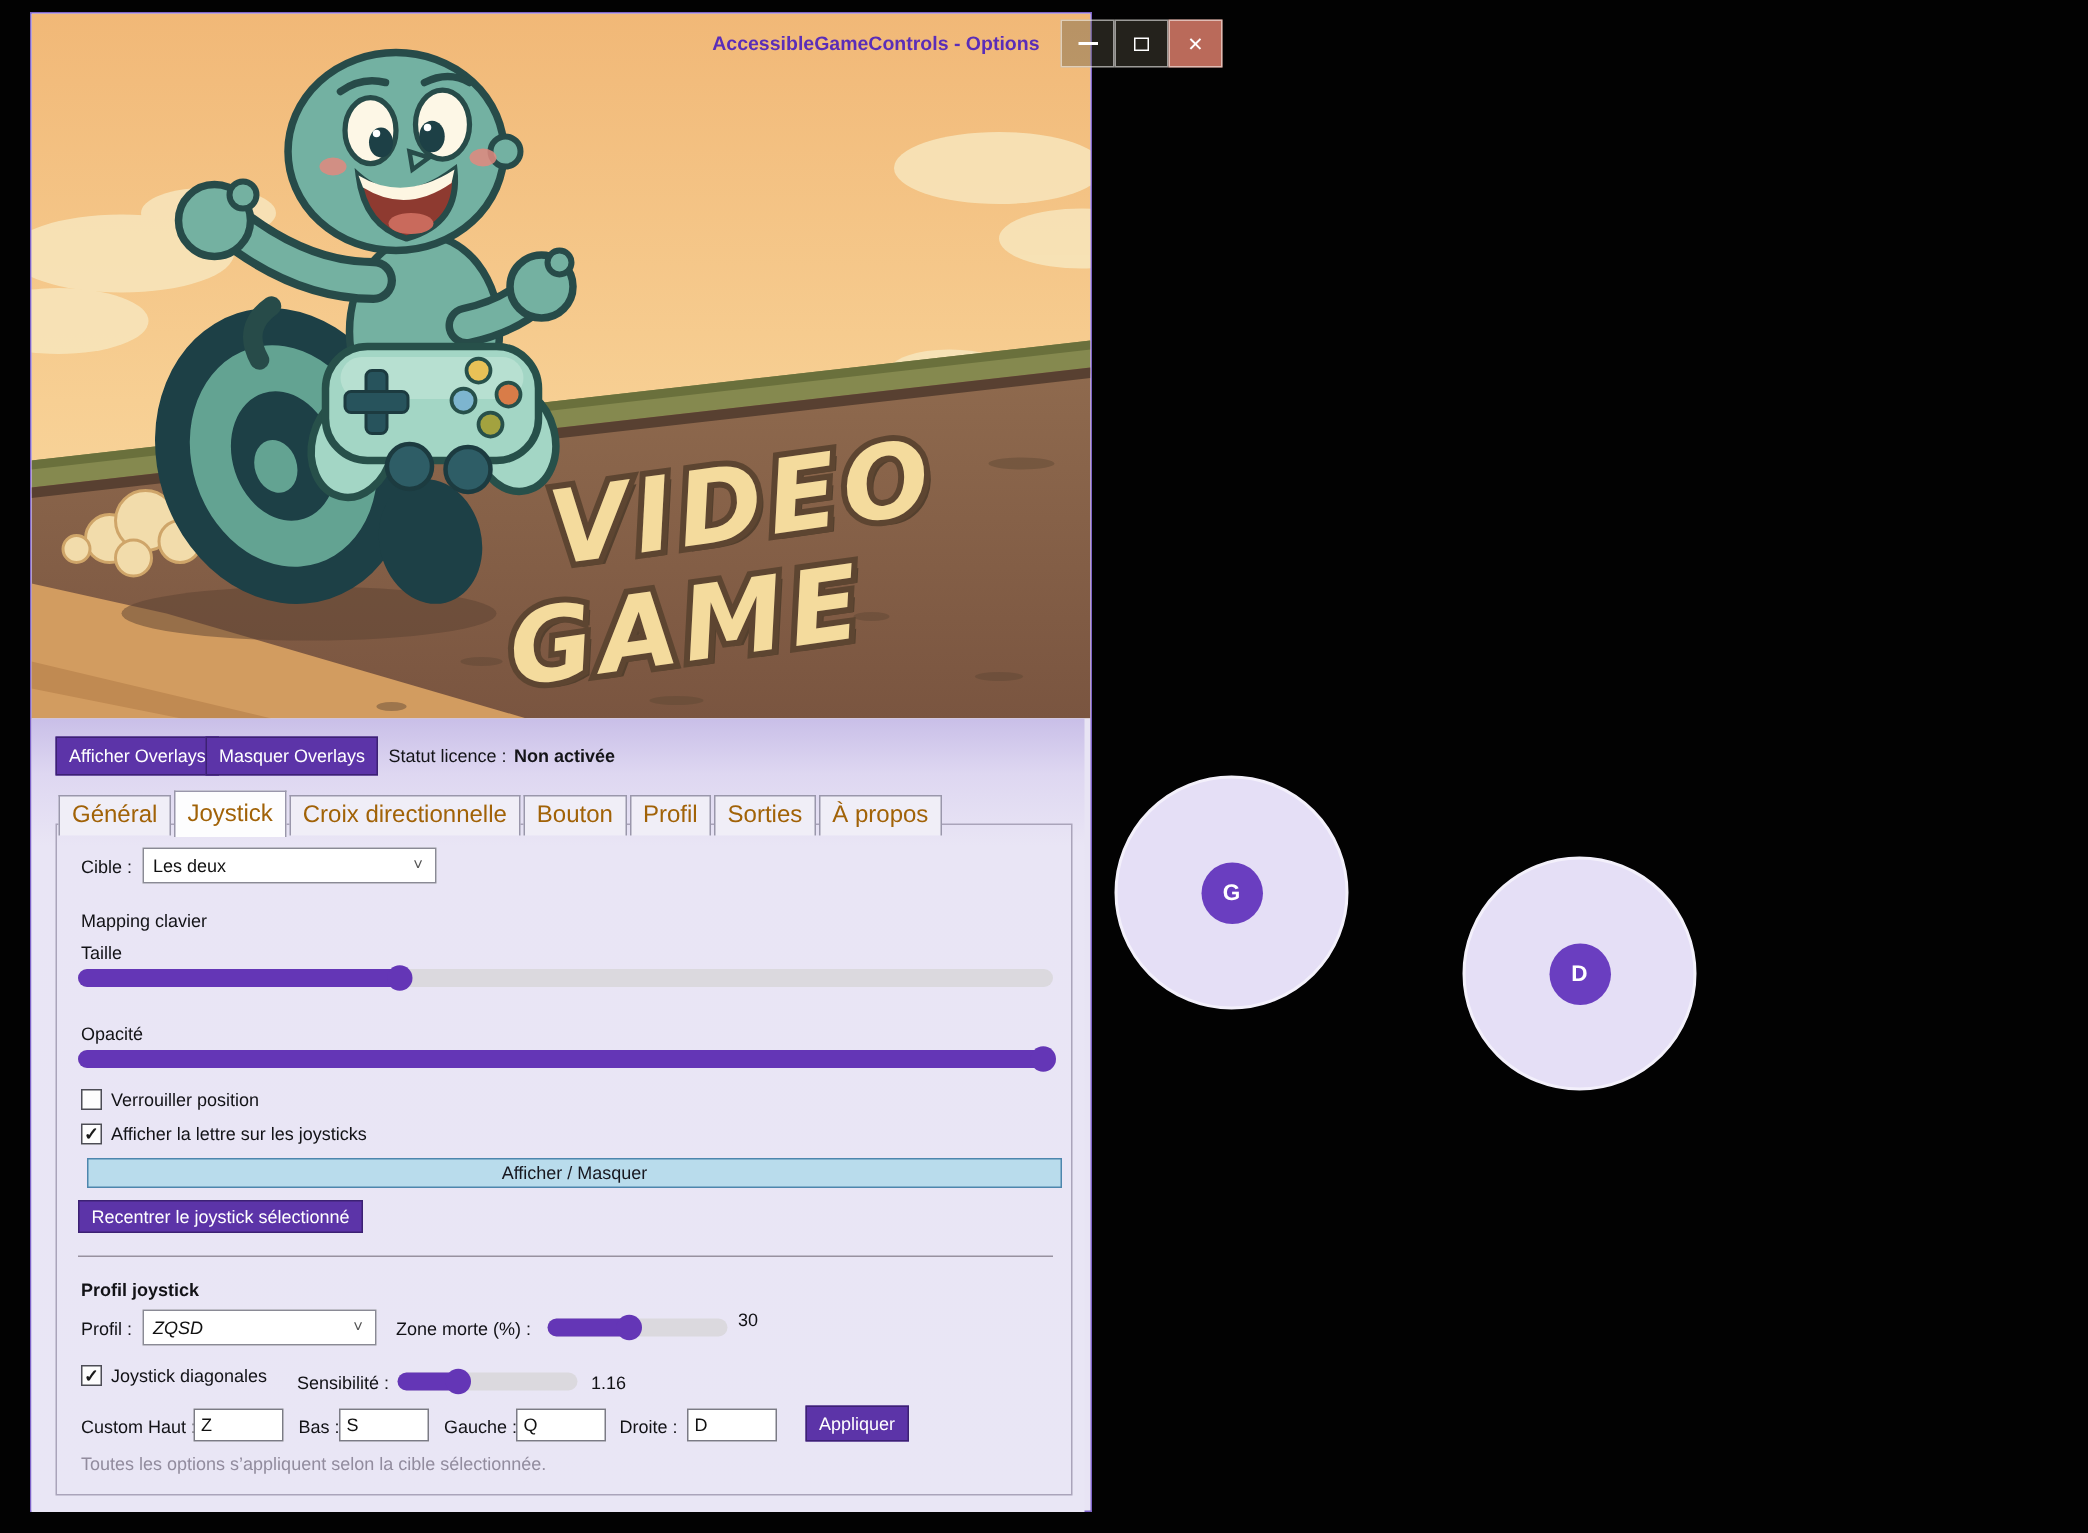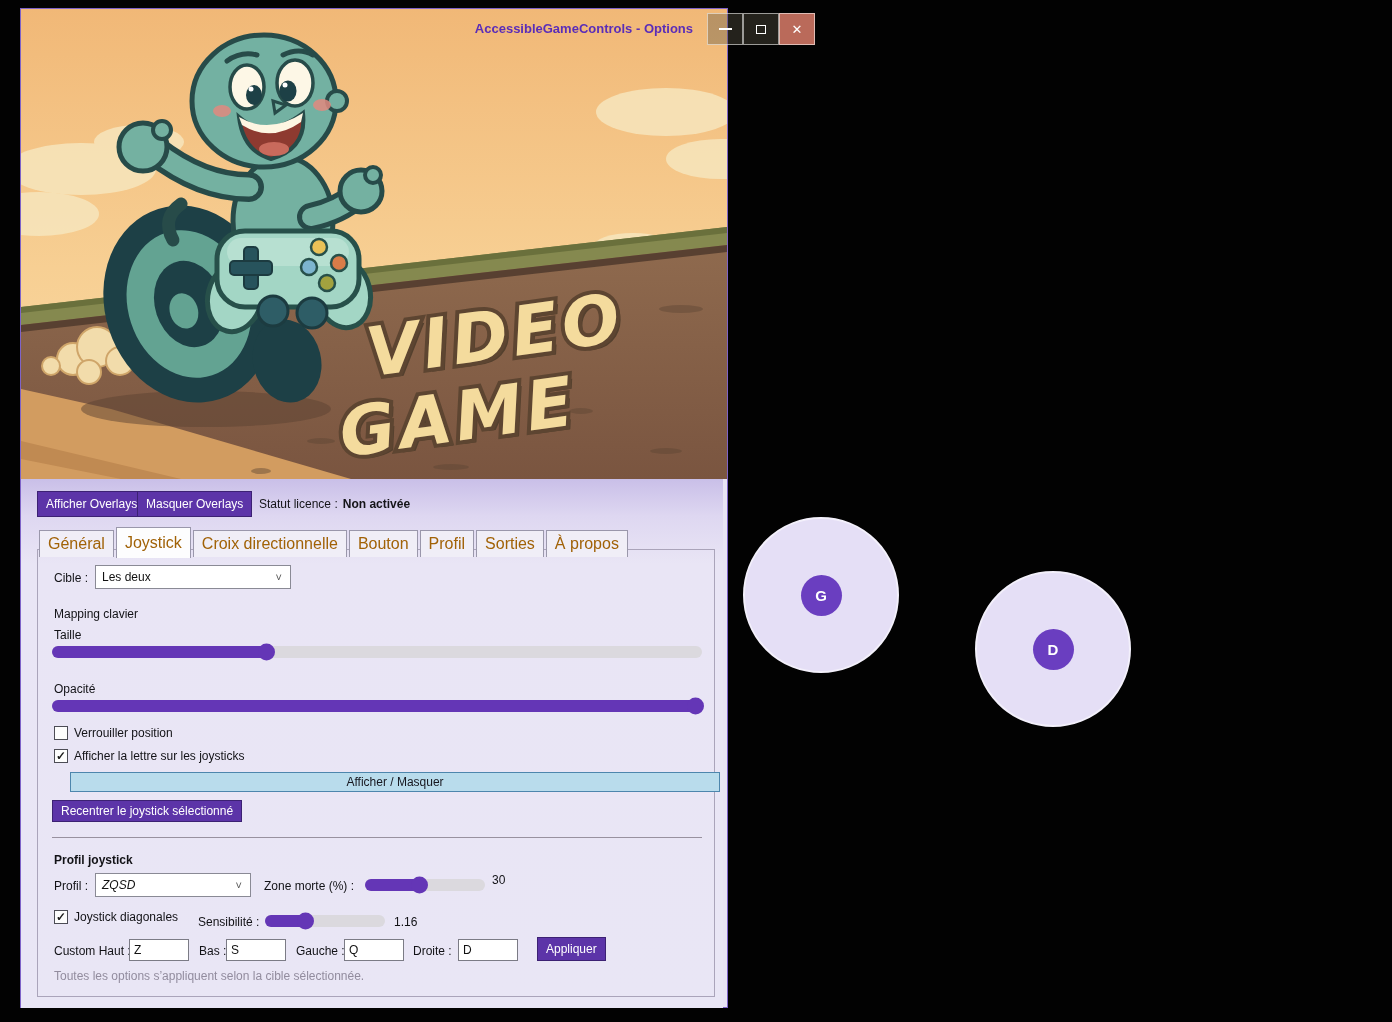--- a/index.html
+++ b/index.html
@@ -73,21 +73,21 @@
   }
   .cbrow{position:absolute;display:flex;align-items:center;gap:6px;cursor:pointer;}
   .cb{
     width:14px;height:14px;background:#fdfdfd;border:1px solid #4c4c55;box-sizing:border-box;
     display:flex;align-items:center;justify-content:center;
   }
   .cb .tick{display:none;font-size:12px;line-height:12px;color:#1a1a1a;font-weight:bold;}
   .cb.on .tick{display:block;}
   .cblabel{font-size:12px;color:#121216;white-space:nowrap;}
   .bluebtn{
-    position:absolute;left:32px;top:222px;width:650px;height:20px;
+    position:absolute;left:20px;top:222px;width:650px;height:20px;
     background:#b9dcec;border:1px solid #4d86ad;box-sizing:border-box;
     display:flex;align-items:center;justify-content:center;
     font-size:12px;color:#17171f;cursor:pointer;
   }
   .recenter{position:absolute;left:14px;top:250px;height:22px;}
   .sep{position:absolute;left:14px;top:287px;width:650px;height:1px;background:#98919f;}
   .h2{position:absolute;left:16px;top:303px;font-size:12px;font-weight:bold;color:#121216;}
   .txt{
     position:absolute;height:22px;box-sizing:border-box;border:1px solid #7b7b85;
     background:#fff;font-size:12px;font-family:inherit;color:#111;padding:0 4px;width:60px;

